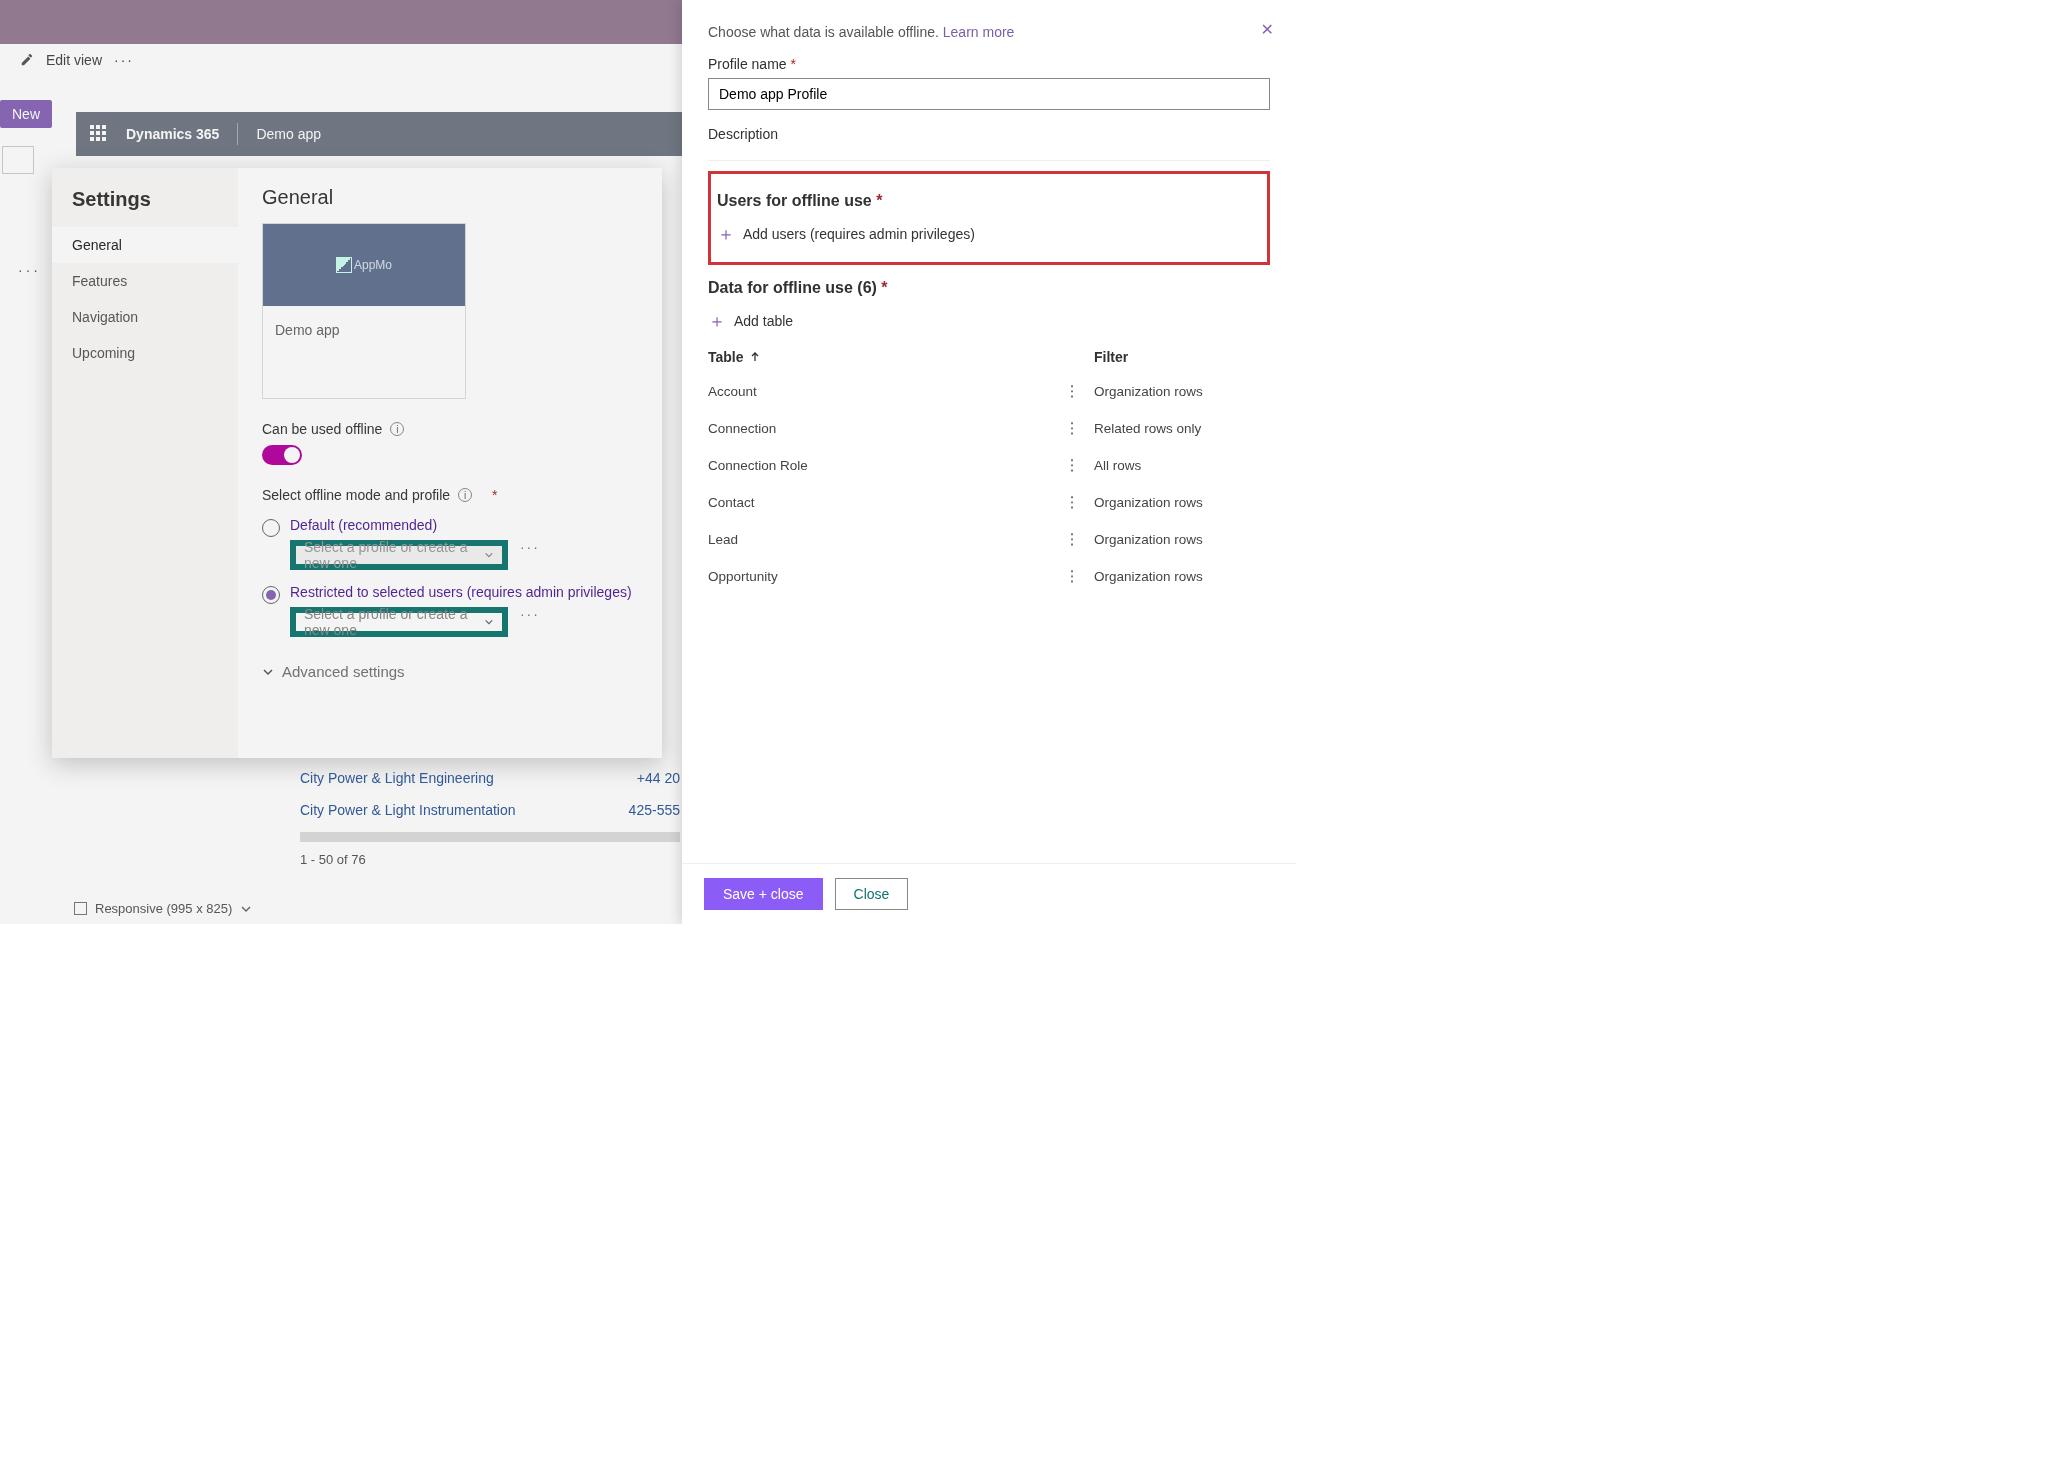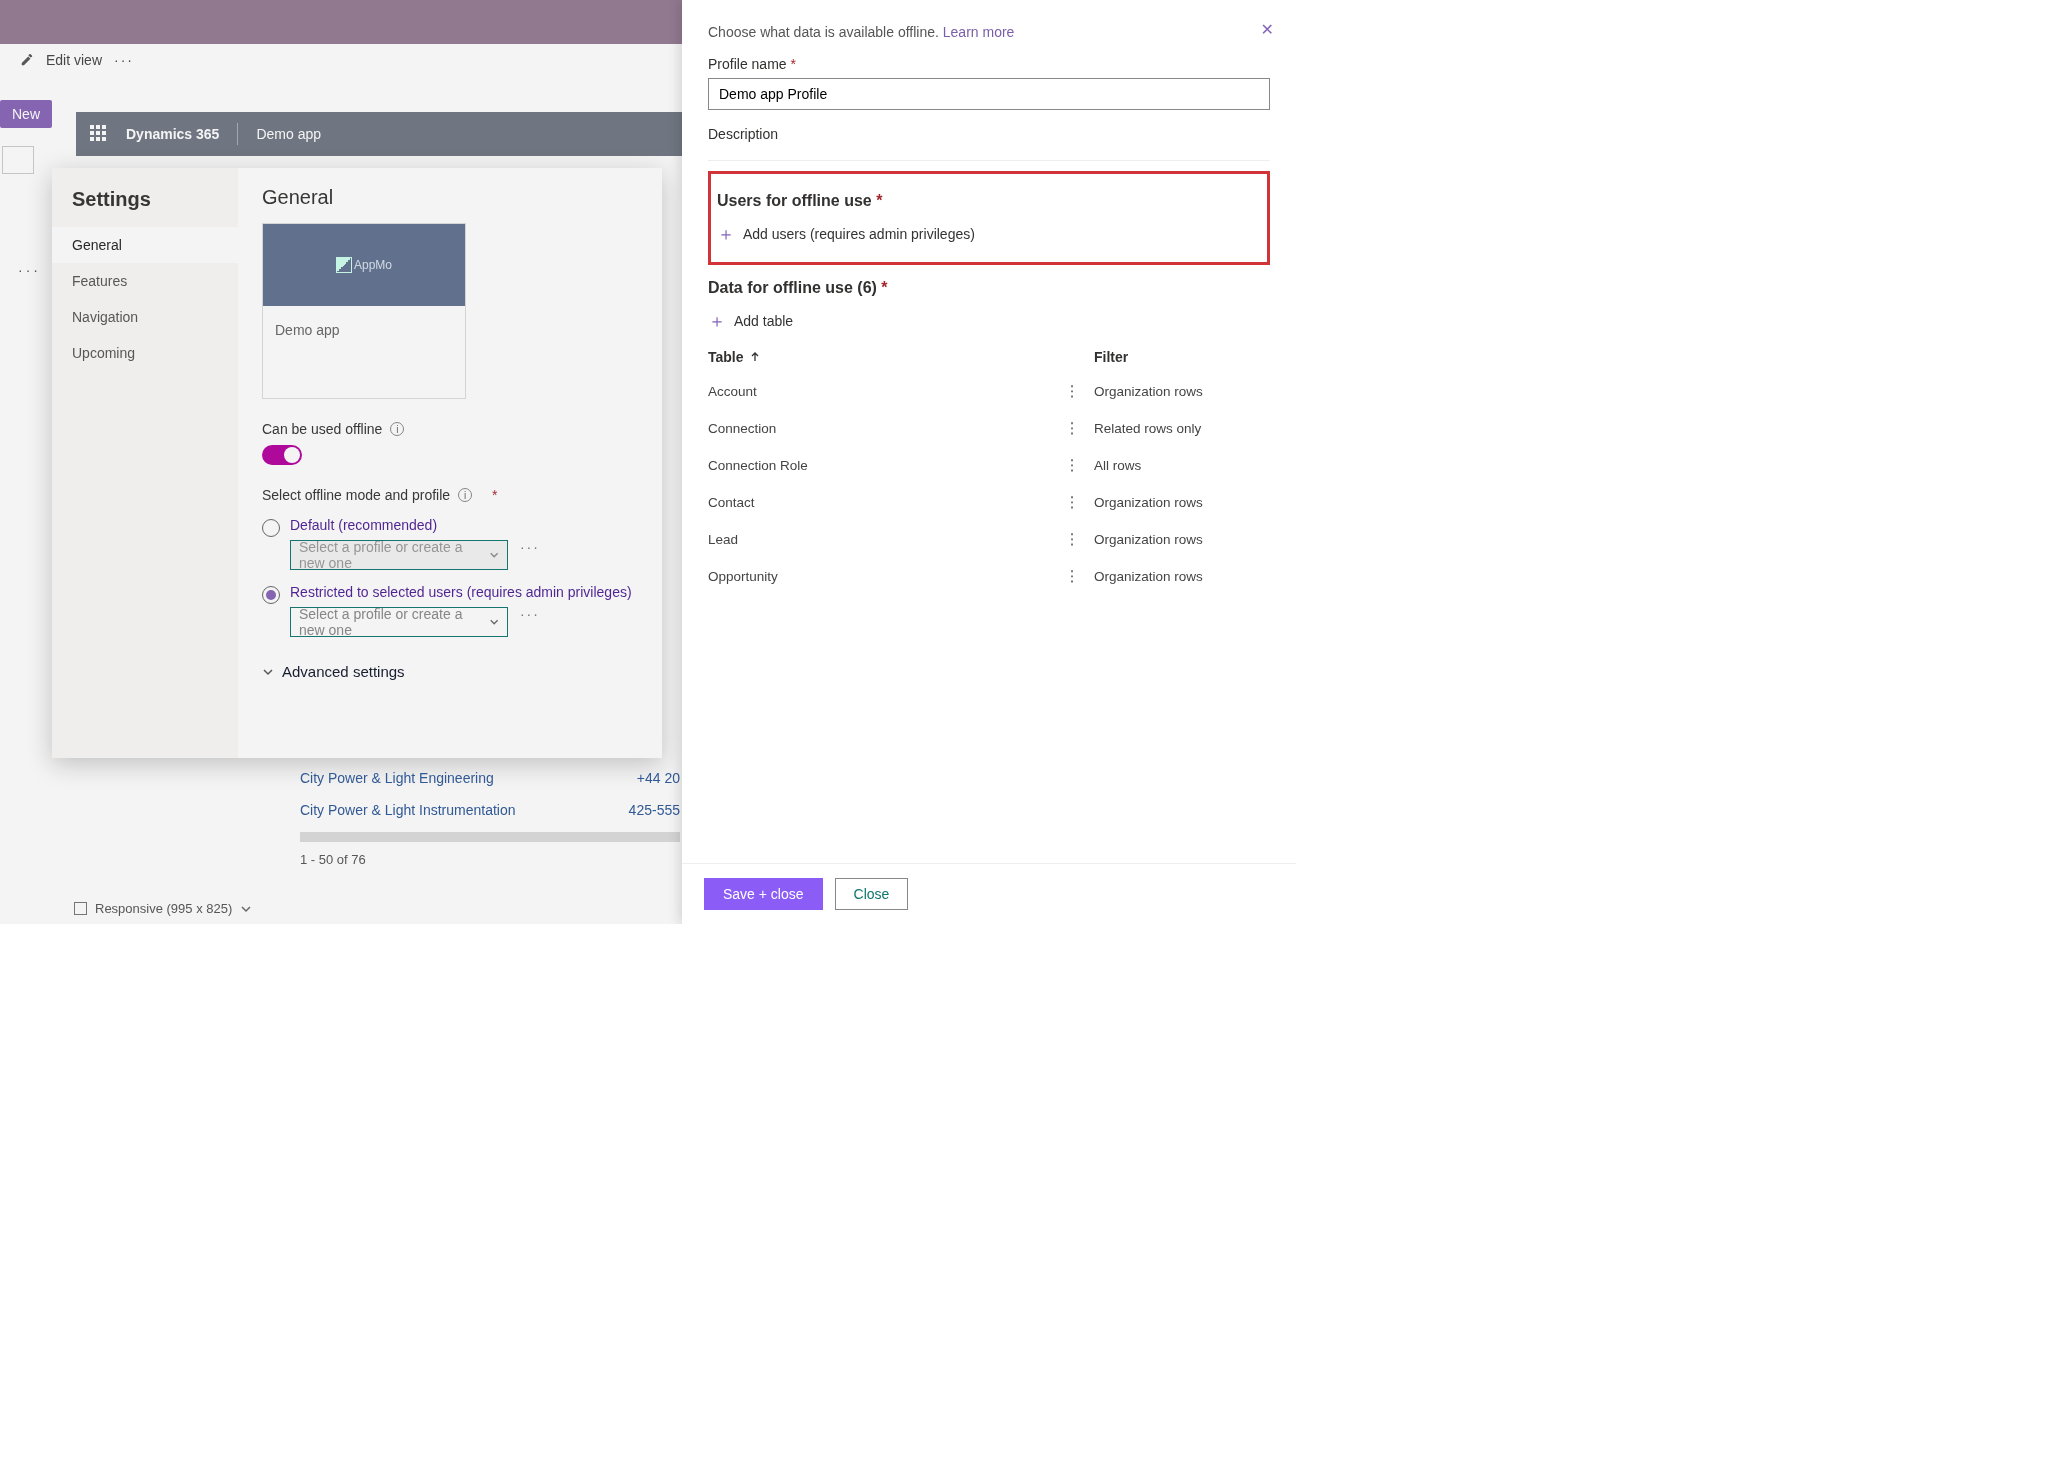--- a/index.html
+++ b/index.html
@@ -46,24 +46,24 @@
 .info { width:14px;height:14px;border:1px solid #888;border-radius:50%; display:inline-flex;align-items:center;justify-content:center;font-size:10px;color:#666;}
 .req { color:#a4262c; }
 .toggle { margin-top:8px; width:40px; height:20px; border-radius:10px; background:#b4009e; position:relative; }
 .toggle .knob { position:absolute; right:2px; top:2px; width:16px; height:16px; border-radius:50%; background:#fff; }
 .radiogrp { margin-top:12px; }
 .radioopt { display:flex; align-items:flex-start; gap:10px; margin-top:14px;}
 .radio { width:18px;height:18px;border:1px solid #666;border-radius:50%;margin-top:2px; display:flex;align-items:center;justify-content:center;}
 .radio.sel::after { content:""; width:10px;height:10px;border-radius:50%;background:#8764b8; }
 .radioopt .optbody { flex:1; }
 .radioopt .optlabel { font-size:14px; color:#4c1d95; margin-bottom:6px;}
-.pseudoselect { display:inline-flex; align-items:center; justify-content:space-between; width:218px; height:30px; border:1px solid #0f766e; padding:0 8px; color:#888; font-size:14px;}
+.pseudoselect { display:inline-flex; align-items:center; justify-content:space-between; width:218px; height:30px; border:6px solid #0f766e; padding:0 8px; color:#888; font-size:14px;}
 .pseudoselect.disabled { background:#f4f4f4; color:#999; }
 .optextras { display:inline-block; margin-left:8px; letter-spacing:2px; color:#777;}
-.adv { margin-top:26px; display:flex; align-items:center; gap:8px; font-size:15px; color:#0f172a; cursor:pointer;}
+.adv { margin-top:26px; display:flex; align-items:center; gap:8px; font-size:15px; color:#737373; cursor:pointer;}
 .adv .chev { transform:rotate(0deg); }
 
 
 .chev { width:12px; height:12px; }
 
 
 .bglist { position:absolute; top:762px; left:300px; width:380px; }
 .bglist .row { display:flex; justify-content:space-between; padding:8px 0; font-size:14px;}
 .bglist .row a { color:#2b579a; text-decoration:none; }
 .bglist .scroll { height:10px; background:#dcdcdc; margin-top:6px; }

